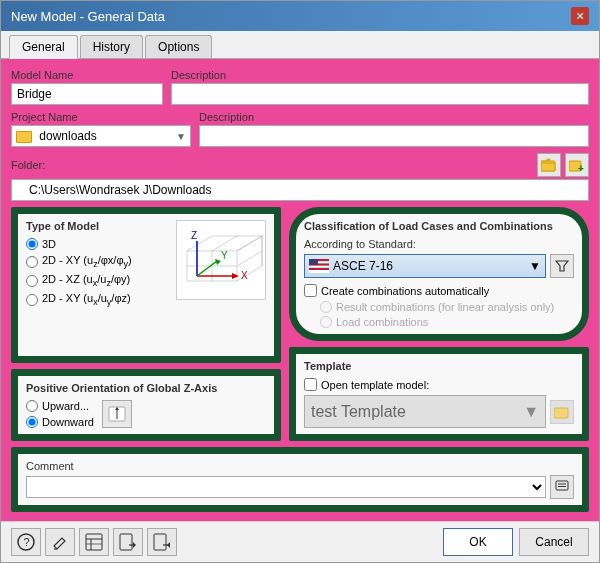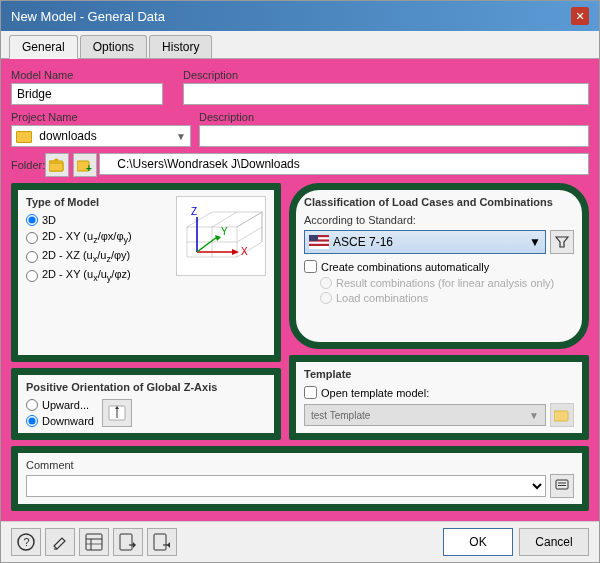--- a/index.html
+++ b/index.html
@@ -73,21 +73,21 @@
       flex: 1;
       padding: 10px;
       overflow: hidden;
       display: flex;
       flex-direction: column;
       gap: 6px;
     }
 
     .row {
       display: flex;
-      gap: 20px;
+      gap: 8px;
       align-items: center;
     }
 
     .field-group {
       display: flex;
       flex-direction: column;
       gap: 2px;
     }
 
     .field-label {
@@ -142,21 +142,21 @@
       vertical-align: middle;
     }
 
     .dropdown-arrow {
       font-size: 10px;
       color: #666;
     }
 
     .folder-path-row {
       display: flex;
-      flex-direction: row;
+      flex-direction: column;
       gap: 2px;
     }
 
     .folder-path-label { font-size: 11px; color: #333; }
 
     .folder-path-input {
       flex: 1;
       height: 22px;
       border: 1px solid #aaa;
       background: white;
@@ -312,25 +312,25 @@
     }
 
     .template-input-row {
       display: flex;
       gap: 4px;
       align-items: center;
     }
 
     .template-select {
       flex: 1;
-      height: 22px;
+      height: 33px;
       border: 1px solid #aaa;
       background: #e0e0e0;
       padding: 2px 4px;
-      font-size: 10px;
+      font-size: 16px;
       color: #666;
       display: flex;
       align-items: center;
       justify-content: space-between;
     }
 
     .comment-panel {
       padding: 6px 8px;
     }
 
@@ -408,22 +408,22 @@
 
 <div class="dialog">
 
   <div class="title-bar">
     <span class="title-bar-text">New Model - General Data</span>
     <button class="close-btn">✕</button>
   </div>
 
   <div class="tabs">
     <div class="tab active">General</div>
+    <div class="tab">History</div>
     <div class="tab">Options</div>
-    <div class="tab">History</div>
   </div>
 
   <div class="content">
 
     <div class="row">
       <div class="field-group">
         <label class="field-label">Model Name</label>
         <input type="text" class="text-input name-field" value="Bridge" style="">
       </div>
       <div class="field-group" style="flex:1">

